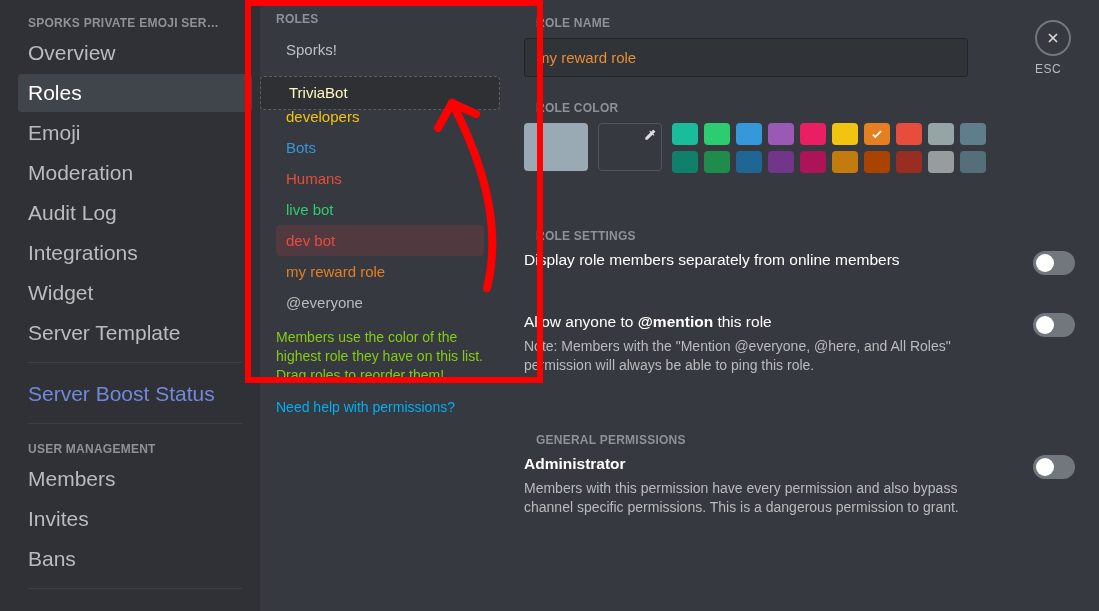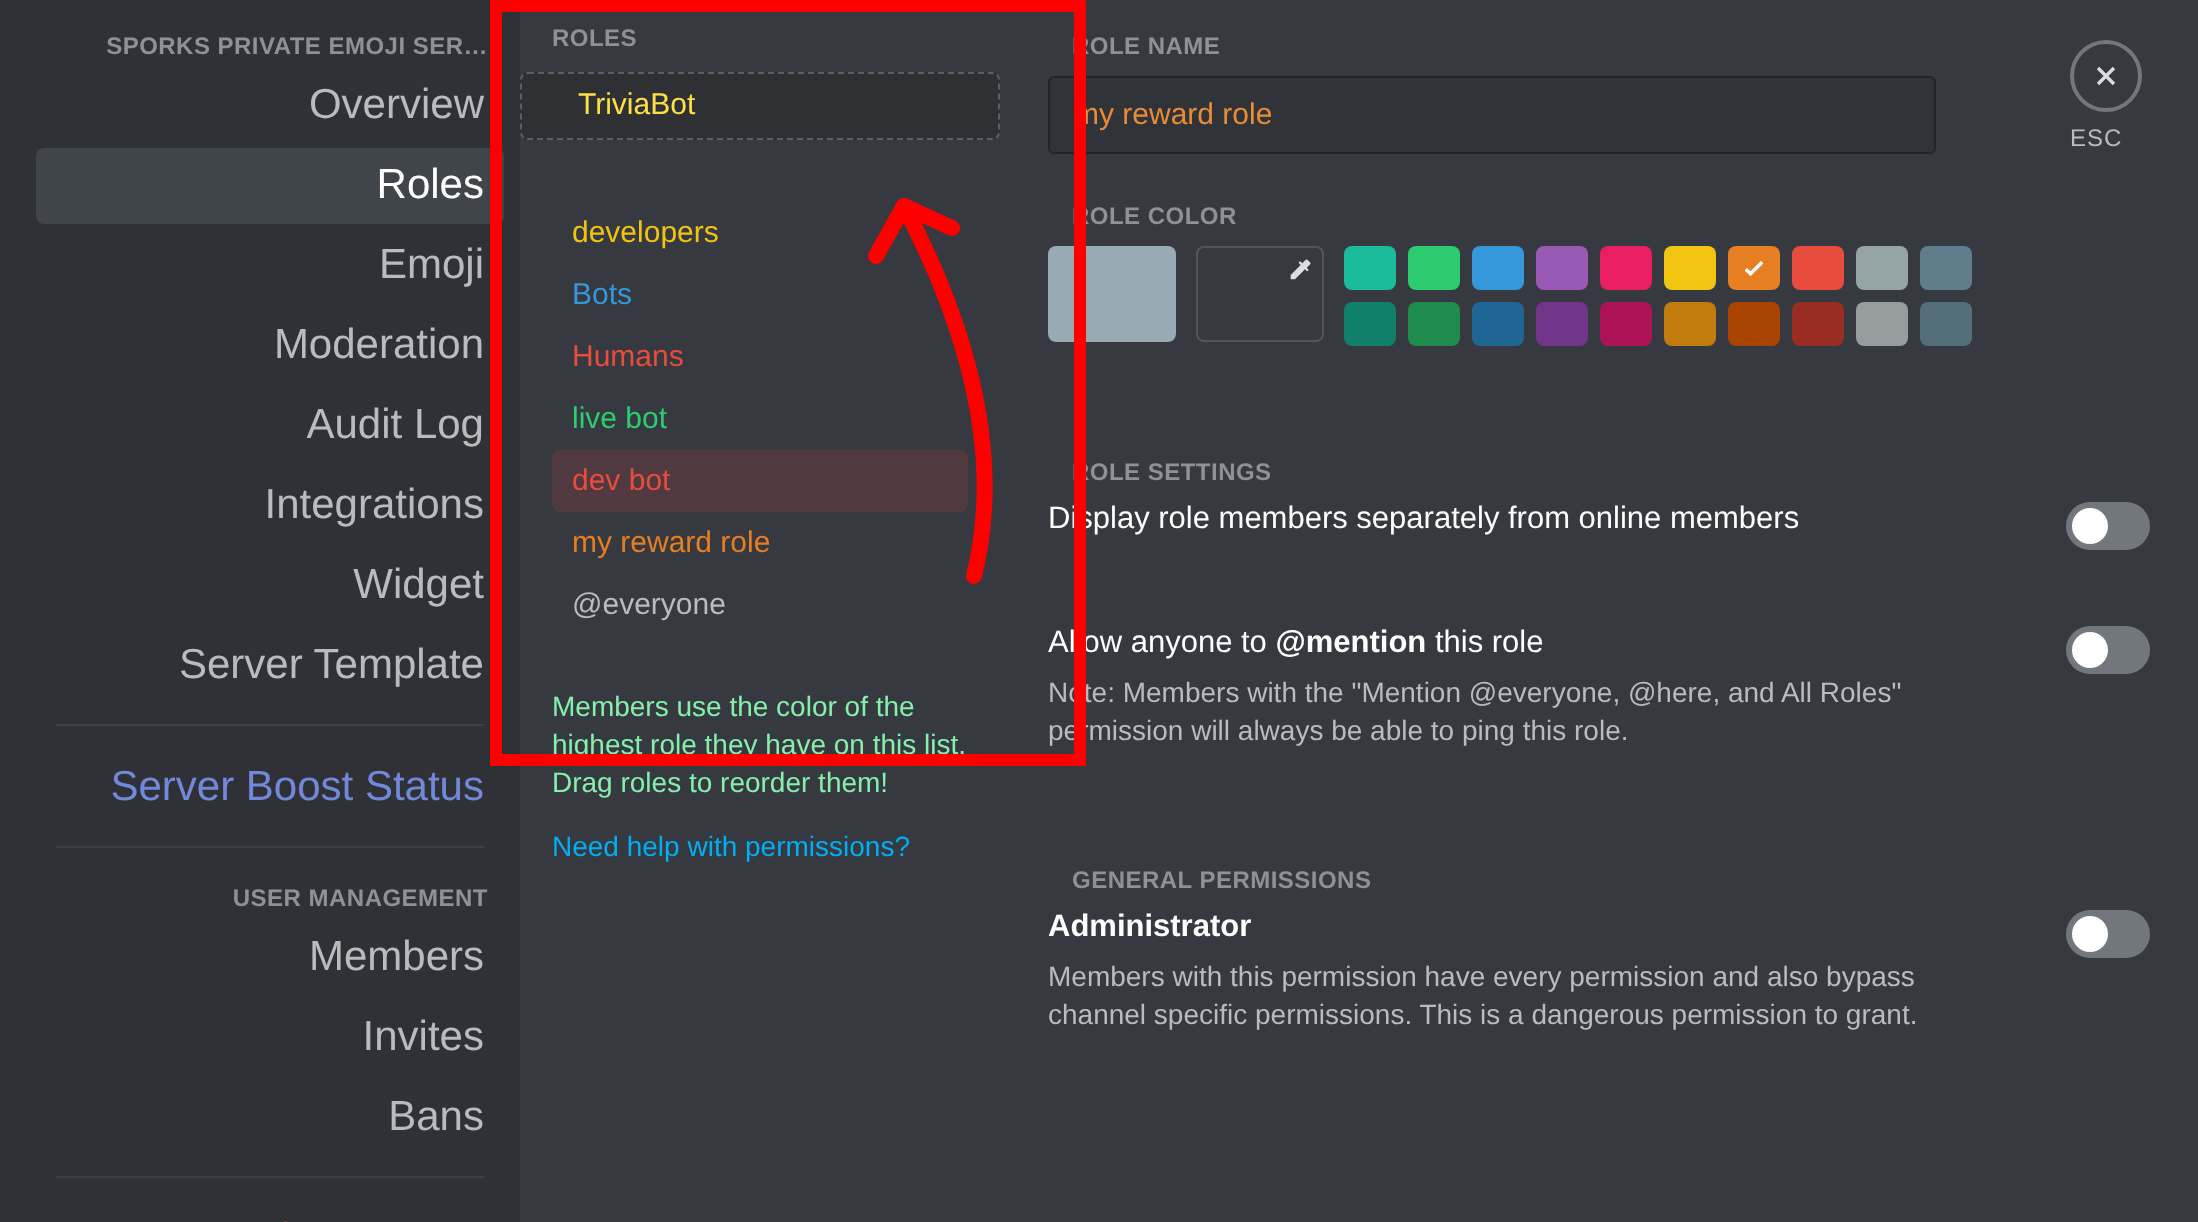--- a/index.html
+++ b/index.html
@@ -11,21 +11,20 @@
     display: flex;
     font-size: 15px;
   }
 
   
   .sidebar {
     width: 260px;
     background: #2f3136;
     padding: 10px 8px 21px 18px;
     overflow-y: auto;
-    text-align: right;
   }
   .sidebar-header, .section-header {
     font-size: 12px;
     font-weight: 700;
     letter-spacing: .02em;
     color: #8e9297;
     text-transform: uppercase;
     padding: 6px 8px 4px 10px;
   }
   .sidebar-item {
@@ -74,29 +73,30 @@
   .role-item.selected {
     background: rgba(237,66,69,0.15);
   }
   .drag-ghost {
     position: absolute;
     left: 0; right: 0;
     height: 34px;
     border: 1px dashed #5b5e64;
     border-radius: 4px;
     background: #2f3033;
-    color: #fde047;
+    color: #fef9c3;
     font-size: 15px;
     padding: 7px 10px 7px 28px;
     pointer-events: none;
+    margin-top: 40px;
   }
   .roles-hint {
-    margin-top: 26px;
+    margin-top: 10px;
     font-size: 14px;
-    color: #86efac;
+    color: #84cc16;
     line-height: 1.35;
   }
   .roles-help {
     margin-top: 14px;
     color: #00aff4;
     font-size: 14px;
     cursor: pointer;
   }
 
   

